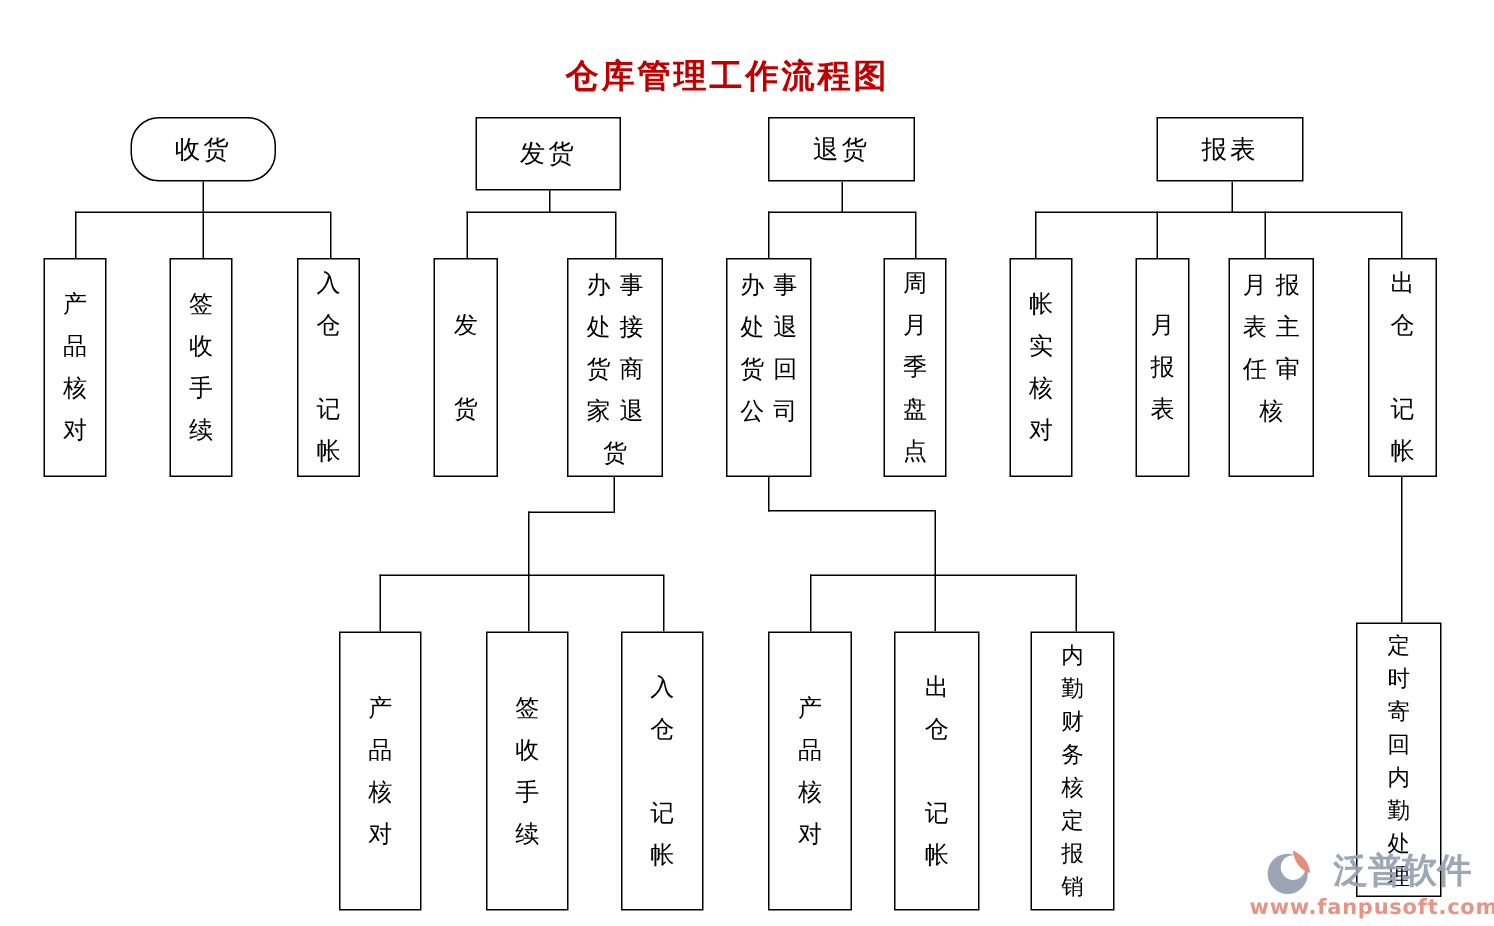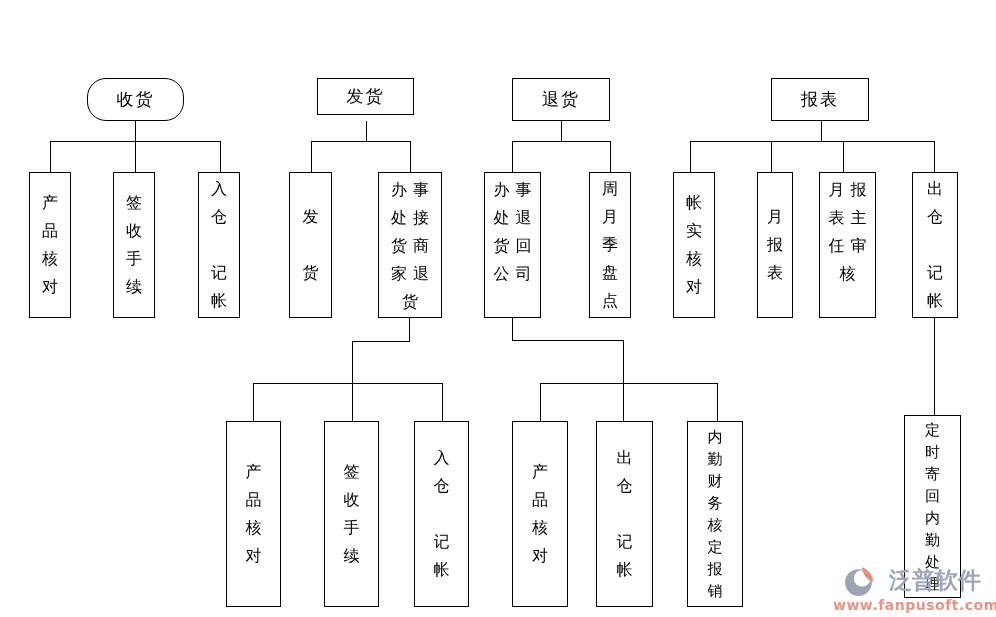--- a/index.html
+++ b/index.html
@@ -27,20 +27,21 @@
   .cline{position:absolute;background:#000;}
   .watermark{position:absolute;left:829px;top:557px;width:153px;height:60px;z-index:10;opacity:.95;pointer-events:none;}
   .wm-logo{position:absolute;left:14px;top:9px;}
   .wm-brand{position:absolute;left:60px;top:8px;font-size:23px;font-weight:bold;letter-spacing:0;white-space:nowrap;}
   .wm-url{position:absolute;left:4px;top:40px;font-size:14px;font-weight:bold;letter-spacing:.5px;white-space:nowrap;}
 </style>
 </head>
 <body>
 
 <div class="canvas">
+  <h1 class="title" style="color: rgb(192, 0, 0);">仓库管理工作流程图</h1>
   <div>
       <div class="cline" style="left: 135px; top: 121px; width: 1px; height: 21px;"></div>
       <div class="cline" style="left: 50px; top: 141px; width: 170px; height: 1px;"></div>
       <div class="cline" style="left: 50px; top: 141px; width: 1px; height: 31px;"></div>
       <div class="cline" style="left: 135px; top: 141px; width: 1px; height: 31px;"></div>
       <div class="cline" style="left: 220px; top: 141px; width: 1px; height: 31px;"></div>
       <div class="cline" style="left: 366px; top: 121px; width: 1px; height: 21px;"></div>
       <div class="cline" style="left: 311px; top: 141px; width: 99px; height: 1px;"></div>
       <div class="cline" style="left: 311px; top: 141px; width: 1px; height: 31px;"></div>
       <div class="cline" style="left: 410px; top: 141px; width: 1px; height: 31px;"></div>
@@ -67,21 +68,21 @@
       <div class="cline" style="left: 540px; top: 383px; width: 177px; height: 1px;"></div>
       <div class="cline" style="left: 540px; top: 383px; width: 1px; height: 38px;"></div>
       <div class="cline" style="left: 623px; top: 383px; width: 1px; height: 38px;"></div>
       <div class="cline" style="left: 717px; top: 383px; width: 1px; height: 38px;"></div>
       <div class="cline" style="left: 934px; top: 318px; width: 1px; height: 97px;"></div>
     </div>
   <div>
       <div class="box header-box" style="left: 87px; top: 78px; width: 97px; height: 43px; border-radius: 19px;">
         <span>收货</span>
       </div>
-      <div class="box header-box" style="left: 317px; top: 78px; width: 97px; height: 37px;">
+      <div class="box header-box" style="left: 317px; top: 78px; width: 97px; height: 49px;">
         <span>发货</span>
       </div>
       <div class="box header-box" style="left: 512px; top: 78px; width: 98px; height: 43px;">
         <span>退货</span>
       </div>
       <div class="box header-box" style="left: 771px; top: 78px; width: 98px; height: 43px;">
         <span>报表</span>
       </div>
       <div class="box task-box" style="left: 29px; top: 172px; width: 42px; height: 146px;">
         <div class="vtext">

